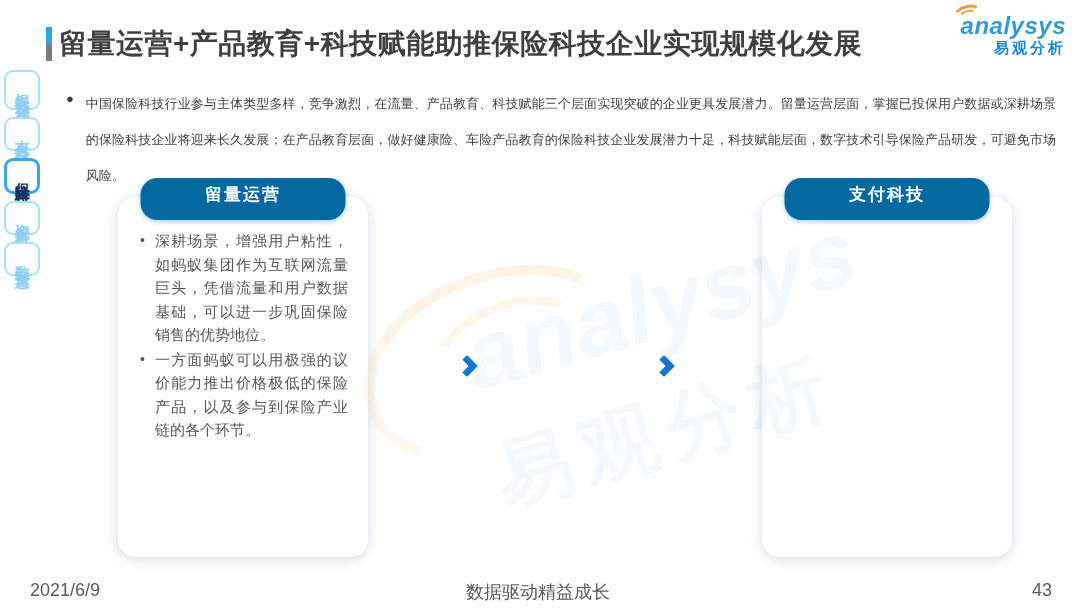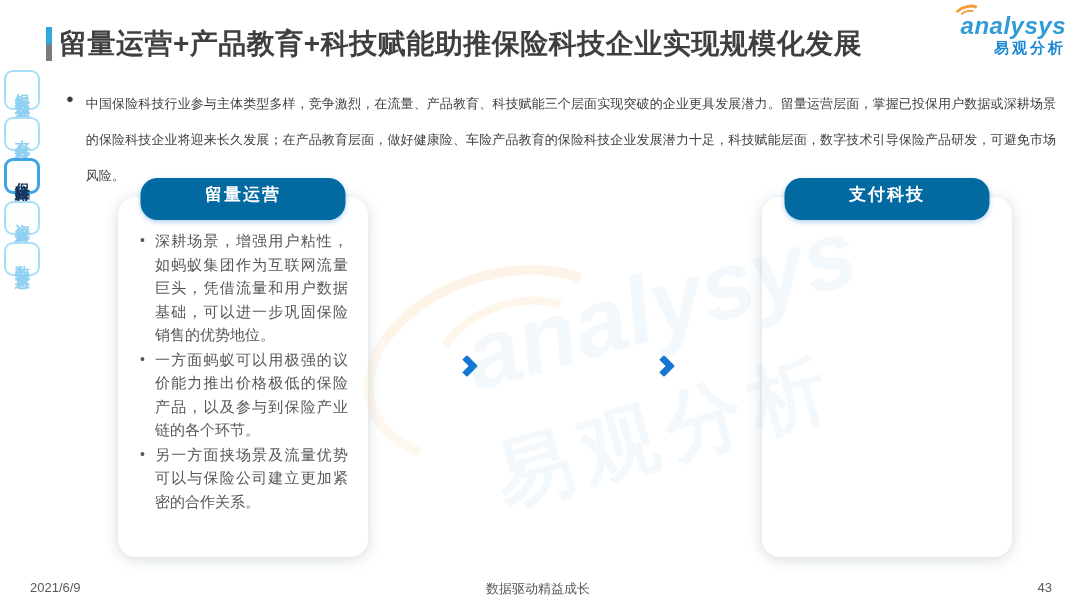--- a/index.html
+++ b/index.html
@@ -162,21 +162,21 @@
   .chevron {
     width: 16px; height: 16px;
     border-top: 7px solid #1478d2; border-right: 7px solid #1478d2;
     transform: rotate(45deg); border-radius: 2px;
     display: inline-block;
   }
 
   
   .footer {
     position: absolute; left: 0; right: 0; bottom: 8px; height: 20px;
-    font-size: 13px; color: #595959; z-index: 6;
+    font-size: 18px; color: #595959; z-index: 6;
   }
   .footer-date { position: absolute; left: 30px; }
   .footer-slogan { position: absolute; left: 0; right: 4px; text-align: center; }
   .footer-page { position: absolute; right: 28px; }
 </style>
 </head>
 <body>
 
 <nav class="sidebar">
   <div class="side-tab">银行数字创新</div>
@@ -213,21 +213,20 @@
 </div>
 
 <main class="columns">
 
   <div class="column">
     <div class="pill">留量运营</div>
     <div class="card">
       <ul>
         <li>深耕场景，增强用户粘性，如蚂蚁集团作为互联网流量巨头，凭借流量和用户数据基础，可以进一步巩固保险销售的优势地位。</li>
         <li>一方面蚂蚁可以用极强的议价能力推出价格极低的保险产品，以及参与到保险产业链的各个环节。</li>
-        <li>另一方面挟场景及流量优势可以与保险公司建立更加紧密的合作关系。</li>
       </ul>
     </div>
   </div>
 
   <div class="arrow-gap">
     <span class="chevron"></span>
   </div>
 
 
   <div class="arrow-gap">

